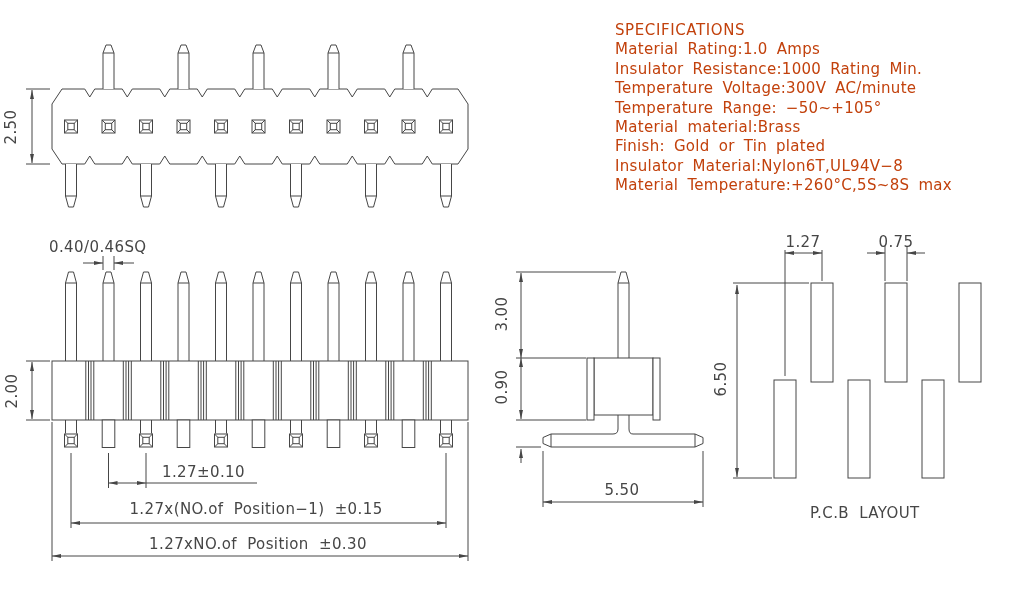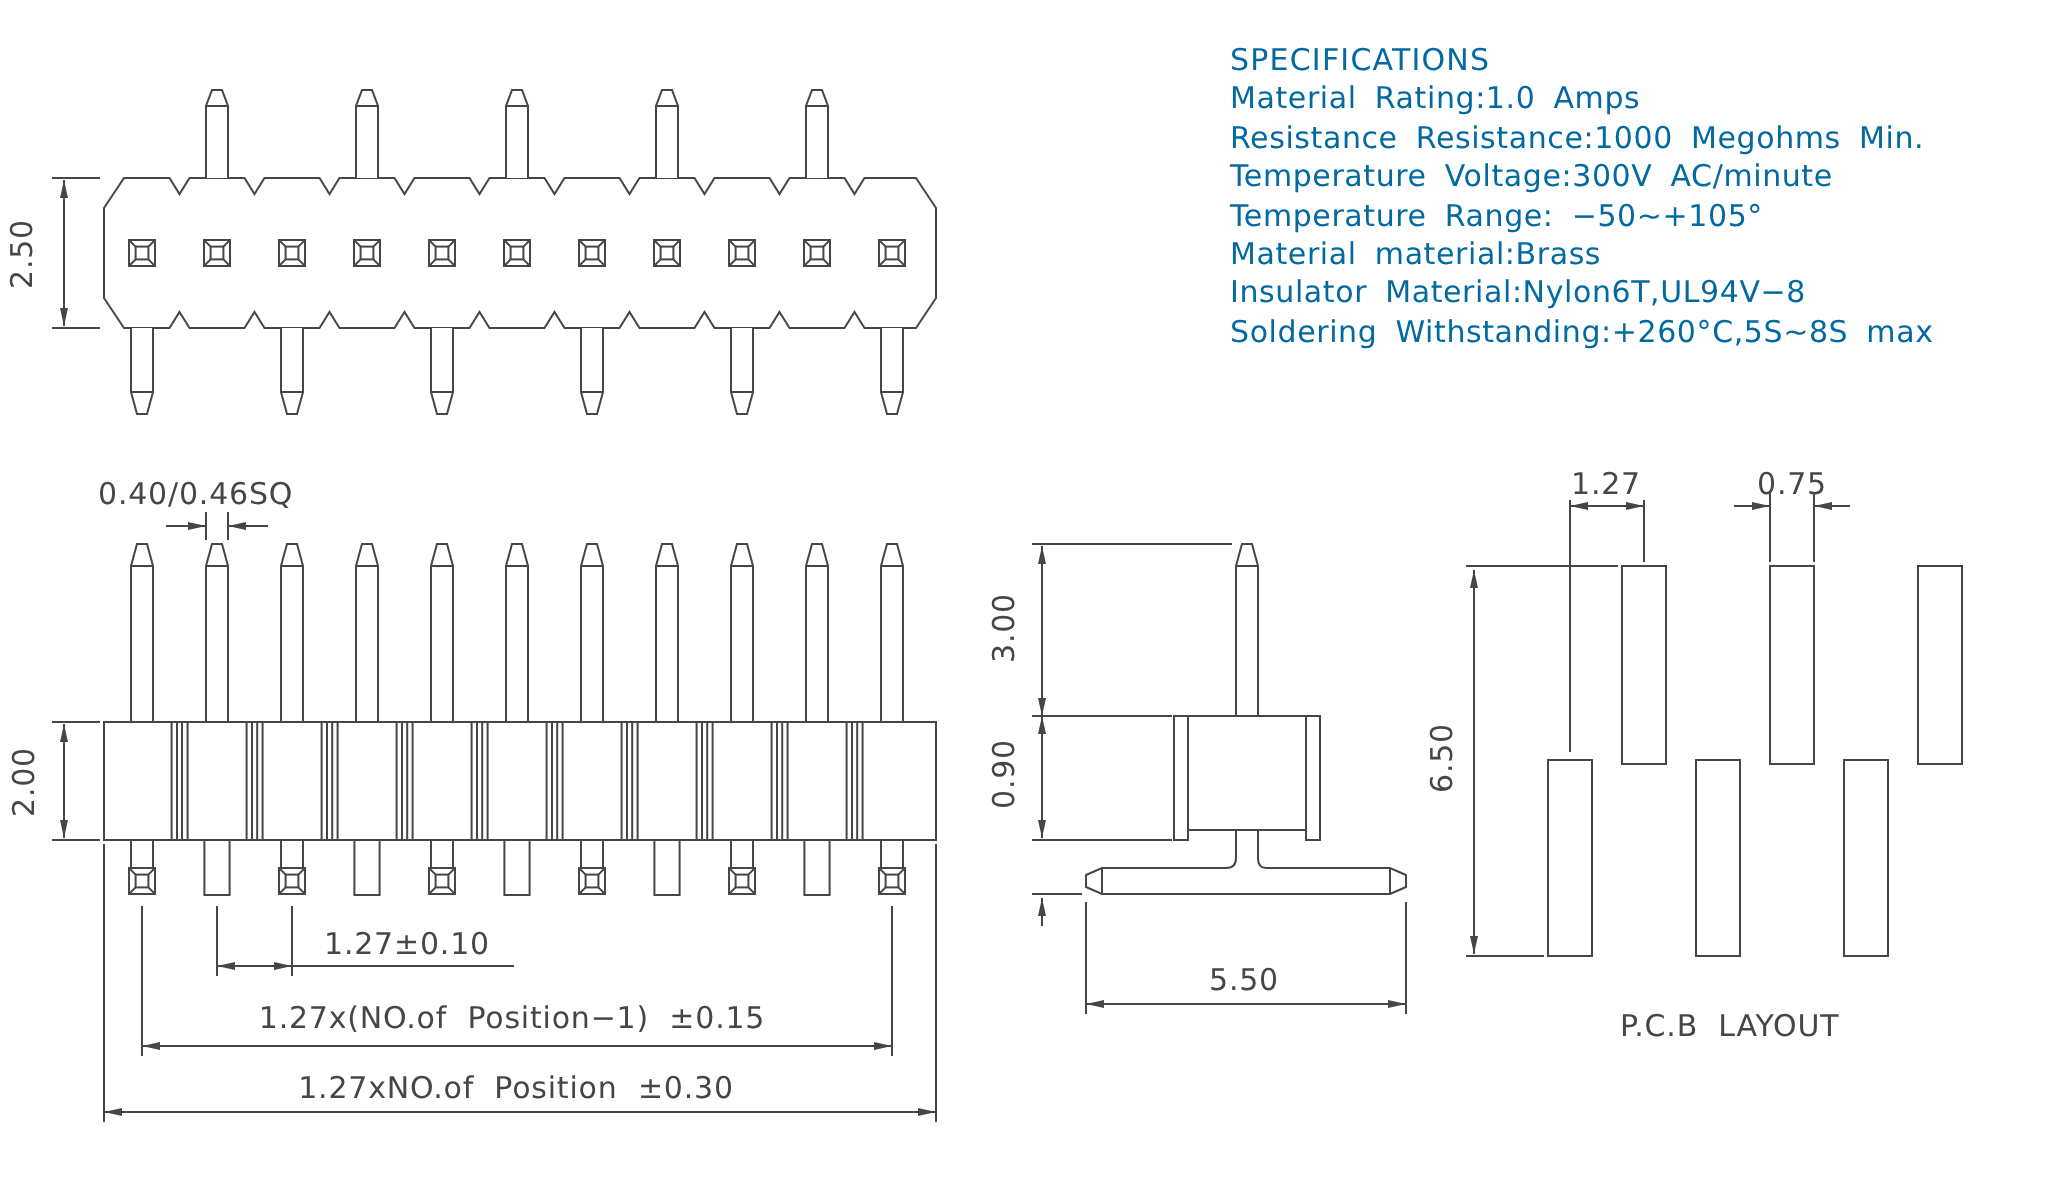--- a/index.html
+++ b/index.html
@@ -1,19 +1,19 @@
 <!DOCTYPE html>
 <html><head>
 <meta charset="utf-8">
 <style>
   html,body{margin:0;padding:0;background:#fff;}
   .canvas{position:relative;width:1024px;height:589px;background:#fff;overflow:hidden;
           font-family:"DejaVu Sans",sans-serif;}
   .canvas svg{position:absolute;left:0;top:0;}
-  .specs{position:absolute;left:615px;top:21px;width:405px;color:#0369a1;
+  .specs{position:absolute;left:615px;top:21px;width:405px;color:#c2410c;
          font-size:15px;line-height:19.4px;letter-spacing:.3px;word-spacing:4px;white-space:nowrap;}
   .spec-title{letter-spacing:.6px;}
   .t{font-family:"DejaVu Sans",sans-serif;font-size:15px;fill:#464646;stroke:none;
      letter-spacing:.4px;word-spacing:5px;}
   .tm{text-anchor:middle;}
 </style>
 </head>
 <body>
 
 <div class="canvas">
@@ -234,20 +234,21 @@
       <text class="t tm" x="896" y="247">0.75</text>
       <text class="t tm" transform="rotate(-90 726 379)" x="726" y="379">6.50</text>
       <text class="t" x="810" y="518">P.C.B LAYOUT</text>
     </g>
   </g>
 </svg>
 
   <div class="specs">
     <div class="spec-title">SPECIFICATIONS</div>
     <div class="spec-line">Material Rating:1.0 Amps</div>
-    <div class="spec-line">Resistance Resistance:1000 Megohms Min.</div>
+    <div class="spec-line">Insulator Resistance:1000 Rating Min.</div>
     <div class="spec-line">Temperature Voltage:300V AC/minute</div>
     <div class="spec-line">Temperature Range: −50~+105°</div>
     <div class="spec-line">Material material:Brass</div>
+    <div class="spec-line">Finish: Gold or Tin plated</div>
     <div class="spec-line">Insulator Material:Nylon6T,UL94V−8</div>
-    <div class="spec-line">Soldering Withstanding:+260°C,5S~8S max</div>
+    <div class="spec-line">Material Temperature:+260°C,5S~8S max</div>
   </div>
 </div>
 
 </body></html>

